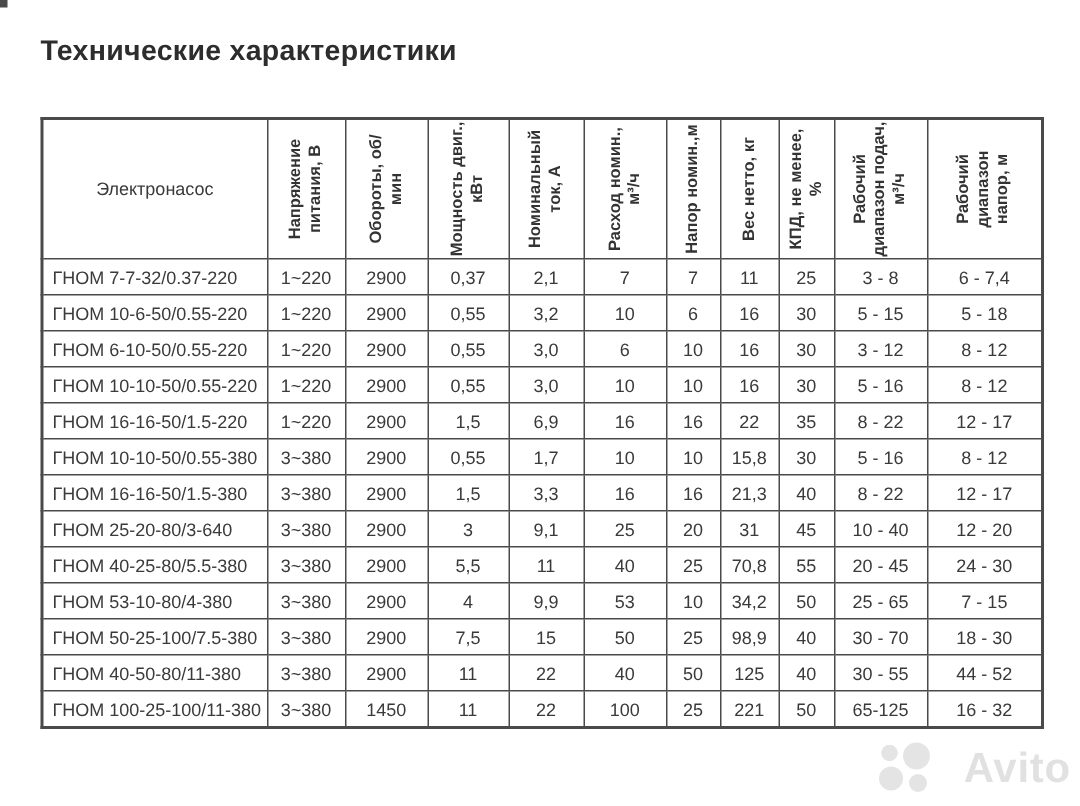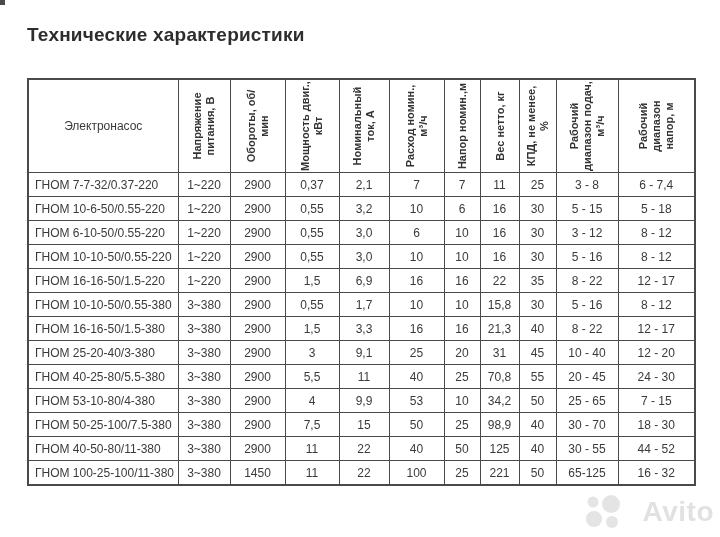--- a/index.html
+++ b/index.html
@@ -269,21 +269,21 @@
           <td>1,5</td>
           <td>3,3</td>
           <td>16</td>
           <td>16</td>
           <td>21,3</td>
           <td>40</td>
           <td>8 - 22</td>
           <td>12 - 17</td>
         </tr>
         <tr>
-          <td class="model">ГНОМ 25-20-40/3-380</td>
+          <td class="model">ГНОМ 25-20-80/3-640</td>
           <td>3~380</td>
           <td>2900</td>
           <td>3</td>
           <td>9,1</td>
           <td>25</td>
           <td>20</td>
           <td>31</td>
           <td>45</td>
           <td>10 - 40</td>
           <td>12 - 20</td>

